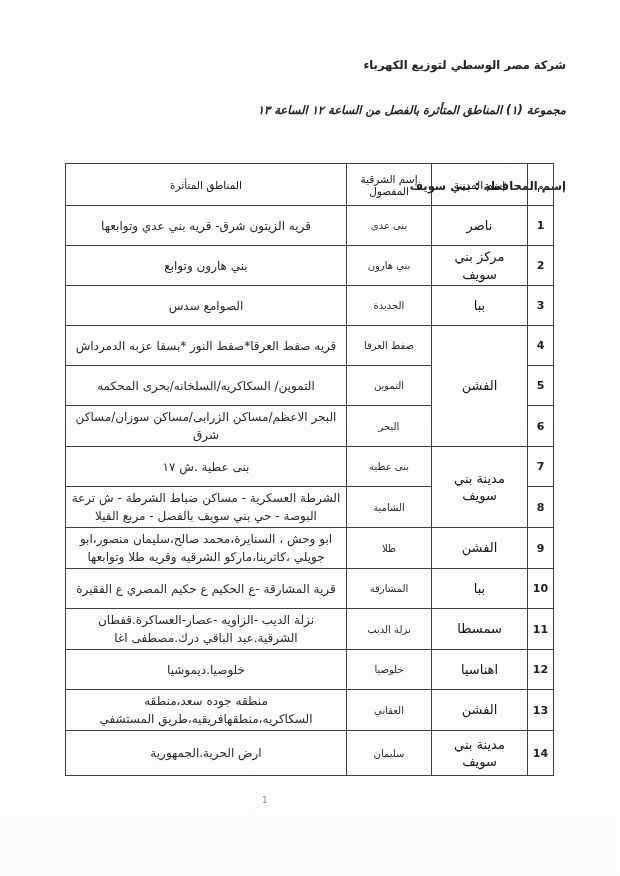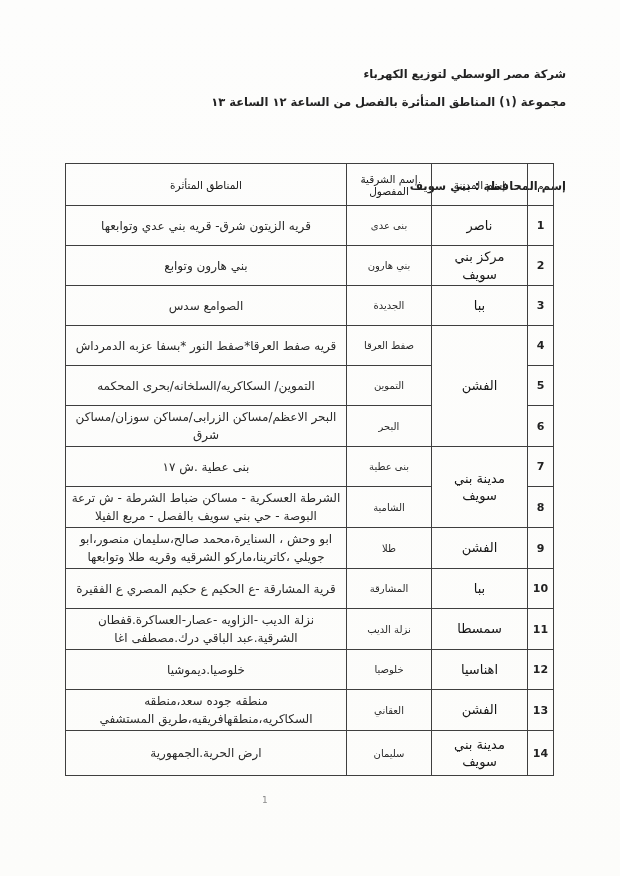--- a/index.html
+++ b/index.html
@@ -19,22 +19,22 @@
     position:absolute;
     right:54px;
     direction:rtl;
     text-align:right;
     font-size:11.5px;
     font-weight:600;
     color:#222;
     white-space:nowrap;
     letter-spacing:0;
   }
-  .hdr-company{top:67px;margin-left:12px;}
-  .hdr-group{top:95px;}
+  .hdr-company{top:58px;margin-left:12px;}
+  .hdr-group{top:103px;font-style:italic;}
   .hdr-gov{top:131px;margin-top:48px;}
 
   table.main{
     position:absolute;
     top:163px;left:65px;
     width:488px;
     border-collapse:collapse;
     table-layout:fixed;
     direction:rtl;
     background:transparent;

